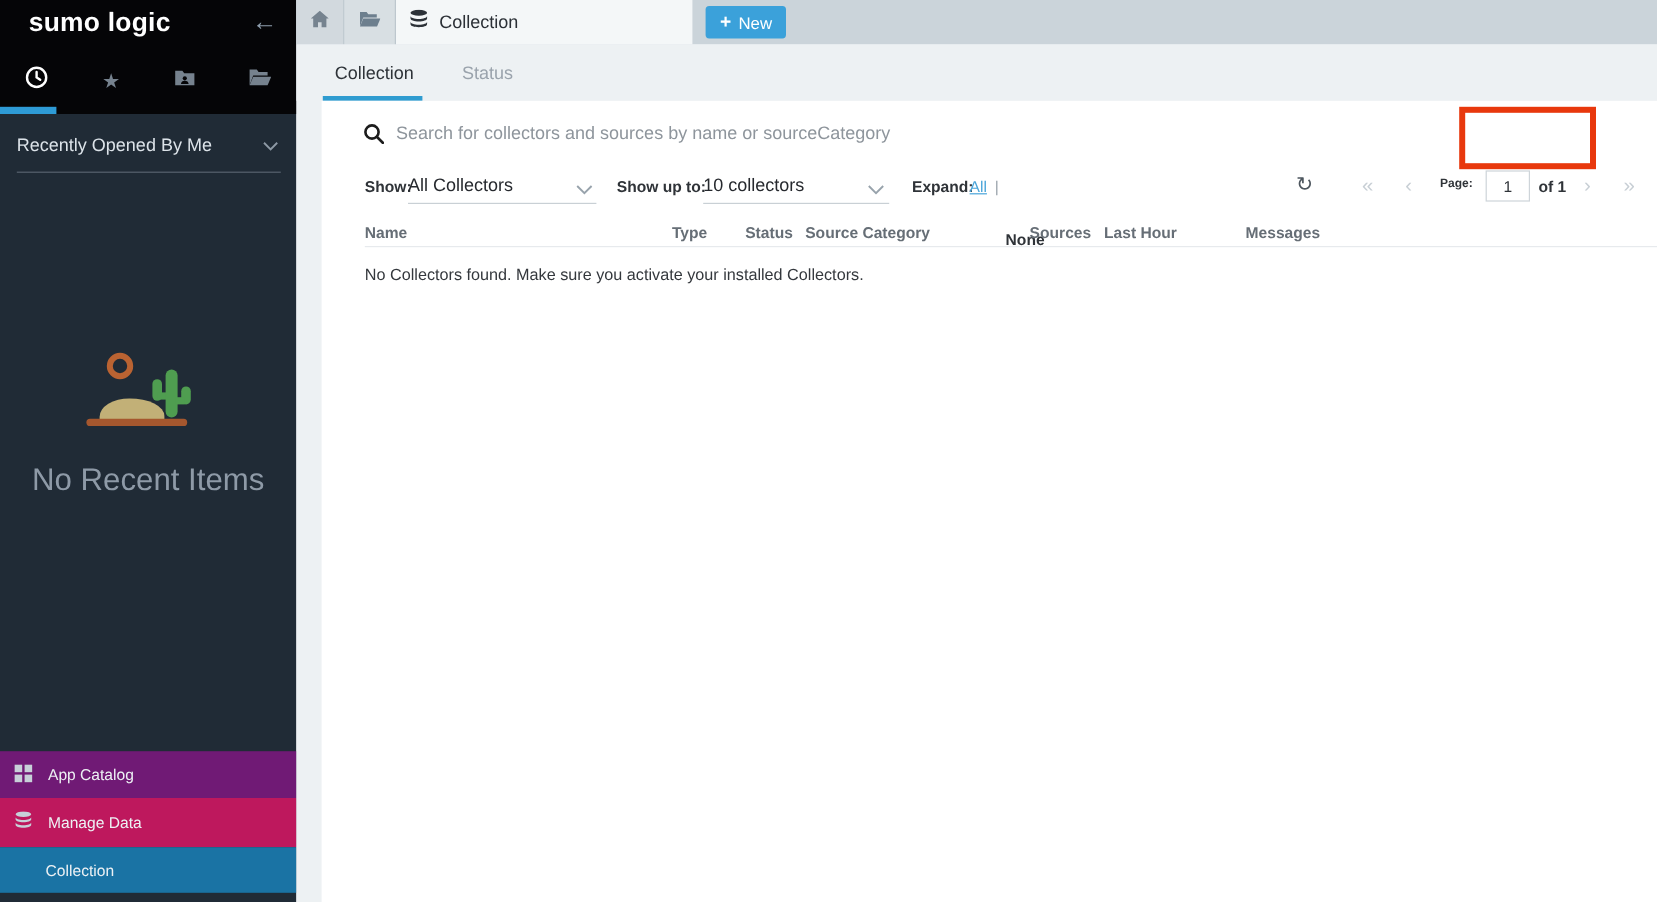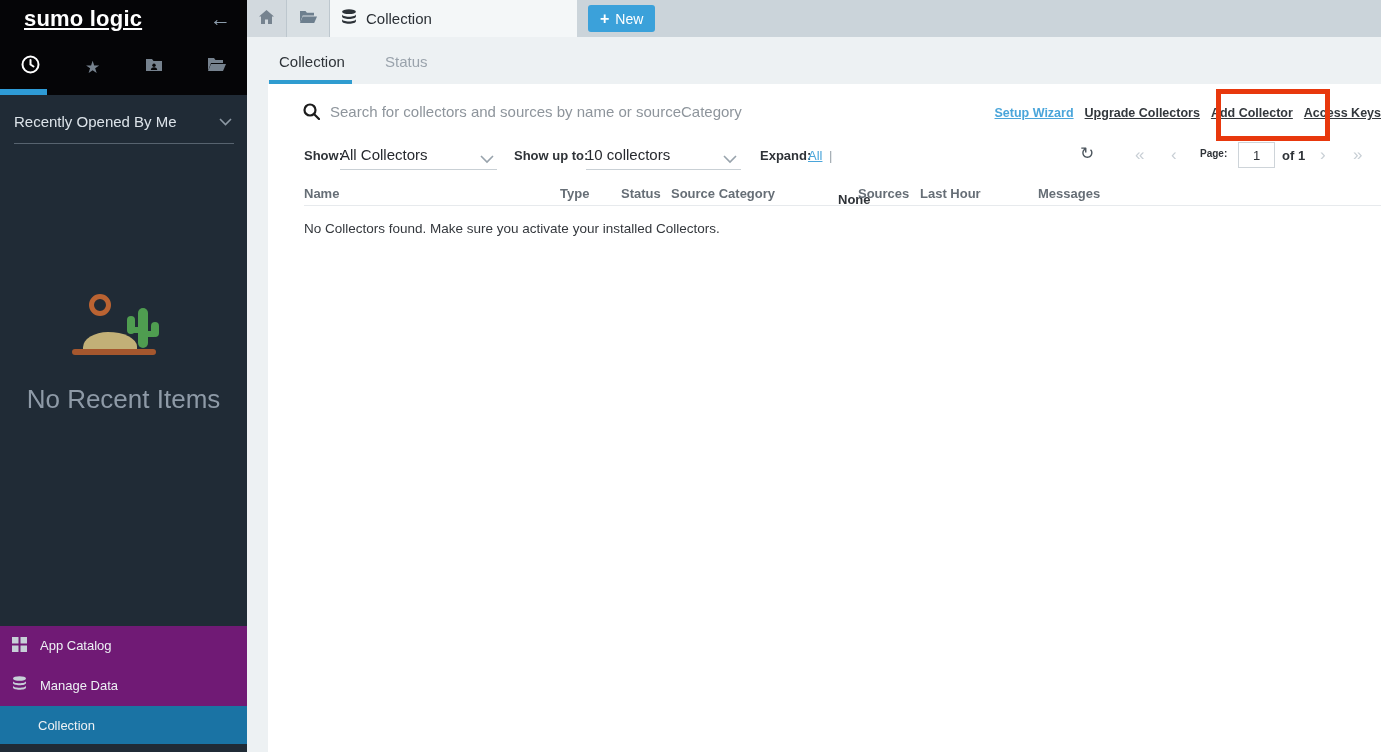--- a/index.html
+++ b/index.html
@@ -2,21 +2,21 @@
 <html><head>
 <meta charset="utf-8">
 <style>
   * { margin:0; padding:0; box-sizing:border-box; }
   html,body { width:1381px; height:752px; overflow:hidden; }
   body { font-family:"Liberation Sans", sans-serif; background:#ffffff; position:relative; }
 
   
   .sidebar { position:absolute; left:0; top:0; width:247px; height:752px; background:#202b36; }
   .sb-header { position:relative; height:95px; background:#050507; }
-  .logo { position:absolute; left:24px; top:6px; font-size:22px; font-weight:bold; color:#ffffff; letter-spacing:0.2px;text-decoration:underline; }
+  .logo { position:absolute; left:24px; top:6px; font-size:22px; font-weight:bold; color:#ffffff; letter-spacing:0.2px; }
   .back-arrow { position:absolute; right:16px; top:7px; font-size:21px; color:#8c9cab; cursor:pointer; }
   .icon-tabs { position:absolute; left:0; top:48px; width:247px; height:38px; display:flex; }
   .icon-tab { flex:1; display:flex; align-items:center; justify-content:center; color:#76828e; font-size:17px; cursor:pointer; }
   .icon-tab.active { color:#ffffff; }
   .active-bar { position:absolute; left:0; bottom:0; width:47px; height:6px; background:#2e9bd6; }
 
   .recent-select { margin:18px 13px 0 14px; padding-bottom:13px; border-bottom:1px solid #57636f;
                    color:#dce3e9; font-size:15px; position:relative; cursor:pointer; }
   .recent-select svg { position:absolute; right:2px; top:5px; }
 
@@ -33,21 +33,21 @@
   .ground { position:absolute; left:72px; top:59px; width:84px; height:6px; border-radius:3px; background:#a5572e; }
 
   .no-recent-title { position:absolute; left:0; top:384px; width:247px; text-align:center;
                      font-size:26px; color:#8e9aa7; }
   .no-recent-caption { position:absolute; left:0; top:421px; width:247px; text-align:center;
                        font-size:15px; line-height:19px; color:#7e8c99; padding:0 16px; }
 
   .sb-menu { position:absolute; left:0; bottom:0; width:247px; }
   .sb-item { display:flex; align-items:center; padding-left:12px; gap:13px; color:#edf1f4; font-size:13px; cursor:pointer; }
   .sb-item.app { height:39px; background:#701a75; }
-  .sb-item.manage { height:41px; background:#701a75; }
+  .sb-item.manage { height:41px; background:#be185d; }
   .sb-item.collection { height:38px; background:#1a73a4; padding-left:38px; }
   .sb-spacer { height:8px; }
 
   
   .main { position:absolute; left:247px; top:0; width:1134px; height:752px; background:#edf1f3; }
 
   .tabbar { position:relative; height:37px; background:#cbd4da; display:flex; }
   .icon-only-tab { height:37px; display:flex; align-items:center; justify-content:center; cursor:pointer; }
   .tab-home { width:40px; background:#d2d9de; border-right:1px solid #bdc7ce; }
   .tab-folder { width:43px; background:#d8dfe3; border-right:1px solid #bdc7ce; }
@@ -230,26 +230,20 @@
   <div class="content">
 
     <span class="search-icon">
       <svg width="17" height="17" viewBox="0 0 17 17">
           <circle cx="7" cy="7" r="5.5" fill="none" stroke="#1c1c1c" stroke-width="2.2"></circle>
           <path d="M11.2 11.2L16 16" stroke="#1c1c1c" stroke-width="2.2" stroke-linecap="round"></path>
         </svg>
     </span>
     <input class="search-input" type="text" placeholder="Search for collectors and sources by name or sourceCategory" style="">
 
-    <div class="top-links">
-      <a class="link-blue">Setup Wizard</a>
-      <a class="link-dark">Upgrade Collectors</a>
-      <a class="link-dark">Add Collector</a>
-      <a class="link-dark">Access Keys</a>
-    </div>
 
     <div class="filter-label" style="left:36px;">Show:</div>
     <div class="dd-value" style="left:72px;">All Collectors</div>
     <span class="dd-chevron" style="left:212px;">
       <svg width="14" height="9" viewBox="0 0 14 9">
           <path d="M1 1l6 6 6-6" fill="none" stroke="#98a3ac" stroke-width="1.6"></path>
         </svg>
     </span>
     <div class="dd-underline" style="left:72px; width:157px;"></div>
 

